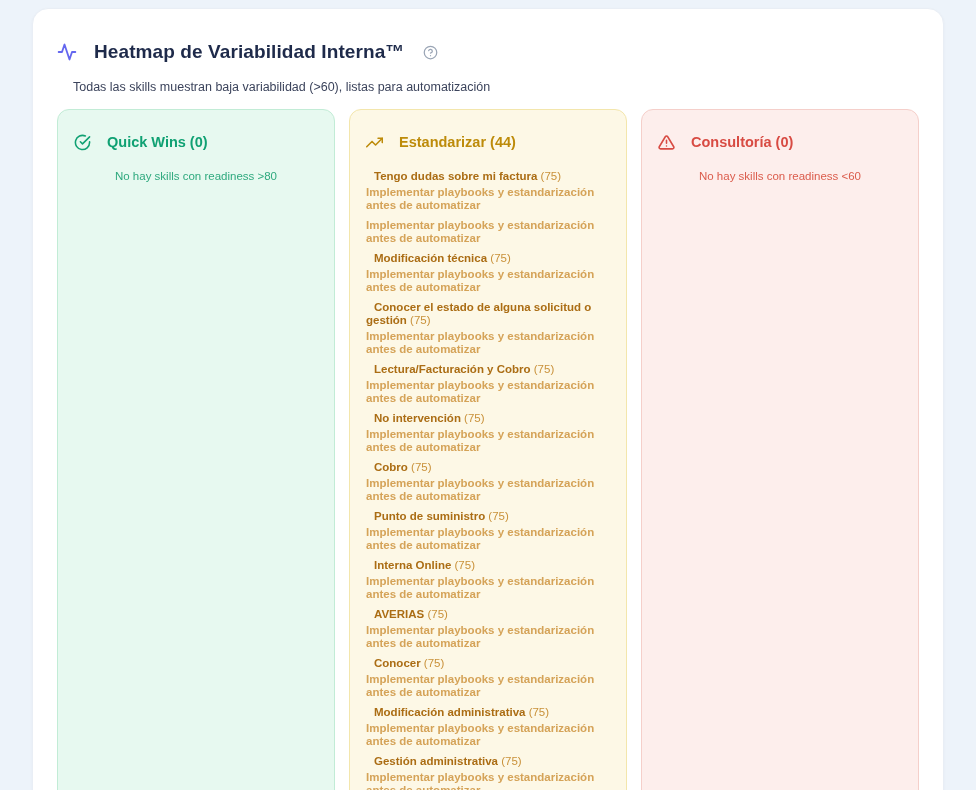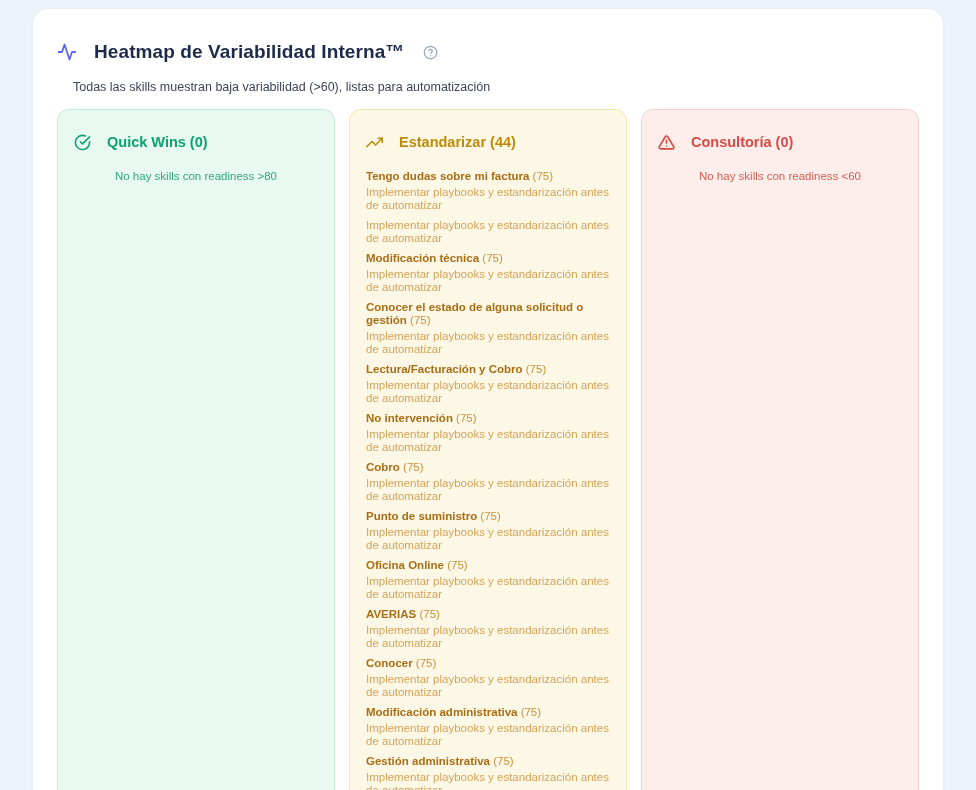--- a/index.html
+++ b/index.html
@@ -72,26 +72,27 @@
     font-size: 11.5px;
     color: var(--note-color);
     text-align: center;
   }
   .skill-item { margin-bottom: 7px; }
   .skill-title-row {
     font-size: 11.5px;
     line-height: 13px;
     margin-bottom: 3px;
   }
-  .skill-name { font-weight: bold; color: var(--name-color); }
+  .skill-name { font-weight: bold; color: var(--name-color); margin-left: 8px; }
   .skill-score { font-weight: normal; color: var(--score-color); }
   .skill-note {
     font-size: 11.5px;
     line-height: 13px;
     color: var(--note-color);
+    font-weight: bold;
   }
 </style>
 </head>
 <body>
 
 <div class="card">
   <div class="card-header">
     <span class="icon activity-icon">
       <svg width="20" height="20" viewBox="0 0 24 24" fill="none" stroke="currentColor" stroke-width="2.2" stroke-linecap="round" stroke-linejoin="round">
           <polyline points="22 12 18 12 15 21 9 3 6 12 2 12"></polyline>
@@ -160,21 +161,21 @@
           </div>
           <div class="skill-item">
             <div class="skill-title-row"><span class="skill-name">Cobro</span><span class="skill-score"> (75)</span></div>
             <div class="skill-note">Implementar playbooks y estandarización antes de automatizar</div>
           </div>
           <div class="skill-item">
             <div class="skill-title-row"><span class="skill-name">Punto de suministro</span><span class="skill-score"> (75)</span></div>
             <div class="skill-note">Implementar playbooks y estandarización antes de automatizar</div>
           </div>
           <div class="skill-item">
-            <div class="skill-title-row"><span class="skill-name">Oficina Online</span><span class="skill-score"> (75)</span></div>
+            <div class="skill-title-row"><span class="skill-name">Interna Online</span><span class="skill-score"> (75)</span></div>
             <div class="skill-note">Implementar playbooks y estandarización antes de automatizar</div>
           </div>
           <div class="skill-item">
             <div class="skill-title-row"><span class="skill-name">AVERIAS</span><span class="skill-score"> (75)</span></div>
             <div class="skill-note">Implementar playbooks y estandarización antes de automatizar</div>
           </div>
           <div class="skill-item">
             <div class="skill-title-row"><span class="skill-name">Conocer</span><span class="skill-score"> (75)</span></div>
             <div class="skill-note">Implementar playbooks y estandarización antes de automatizar</div>
           </div>

